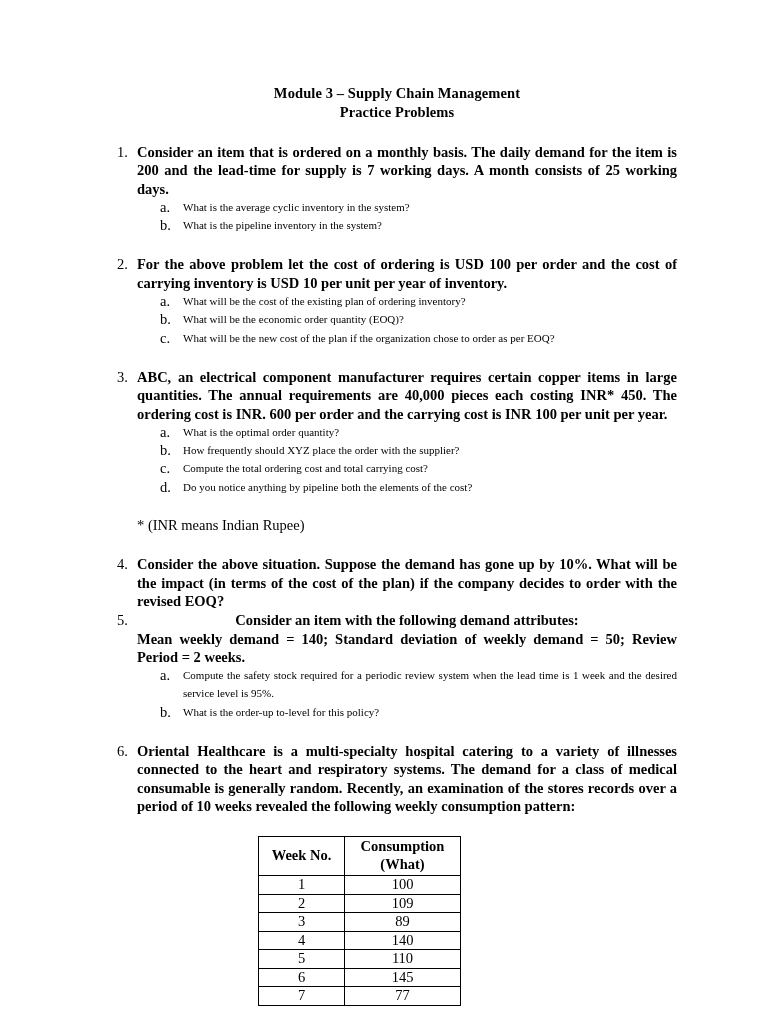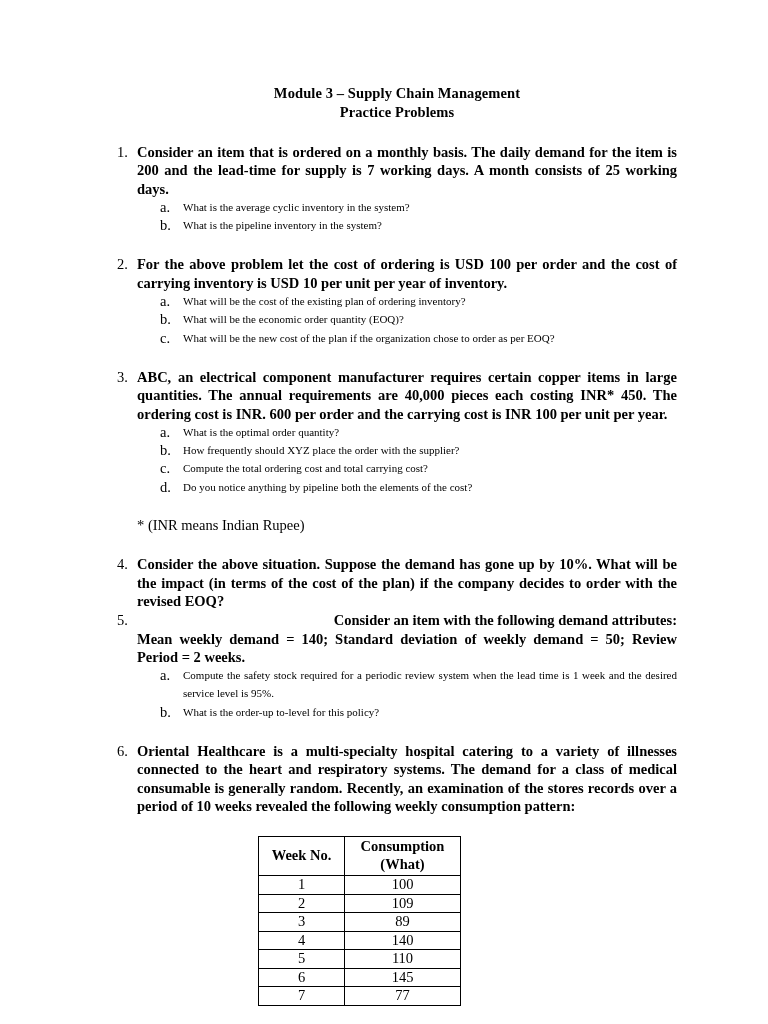--- a/index.html
+++ b/index.html
@@ -64,21 +64,21 @@
     flex: 1 1 auto;
     font-size: 14.5px;
     line-height: 18.3px;
     text-align: justify;
     text-justify: inter-word;
     hyphens: none;
     font-weight: bold;
   }
   .q-body .subline {
     display: block;
-    text-align: right;
+    text-align: center;
   }
 
   
   .sub-list {
     margin: 0;
     padding: 0;
     list-style: none;
   }
   .sub-row {
     display: flex;

